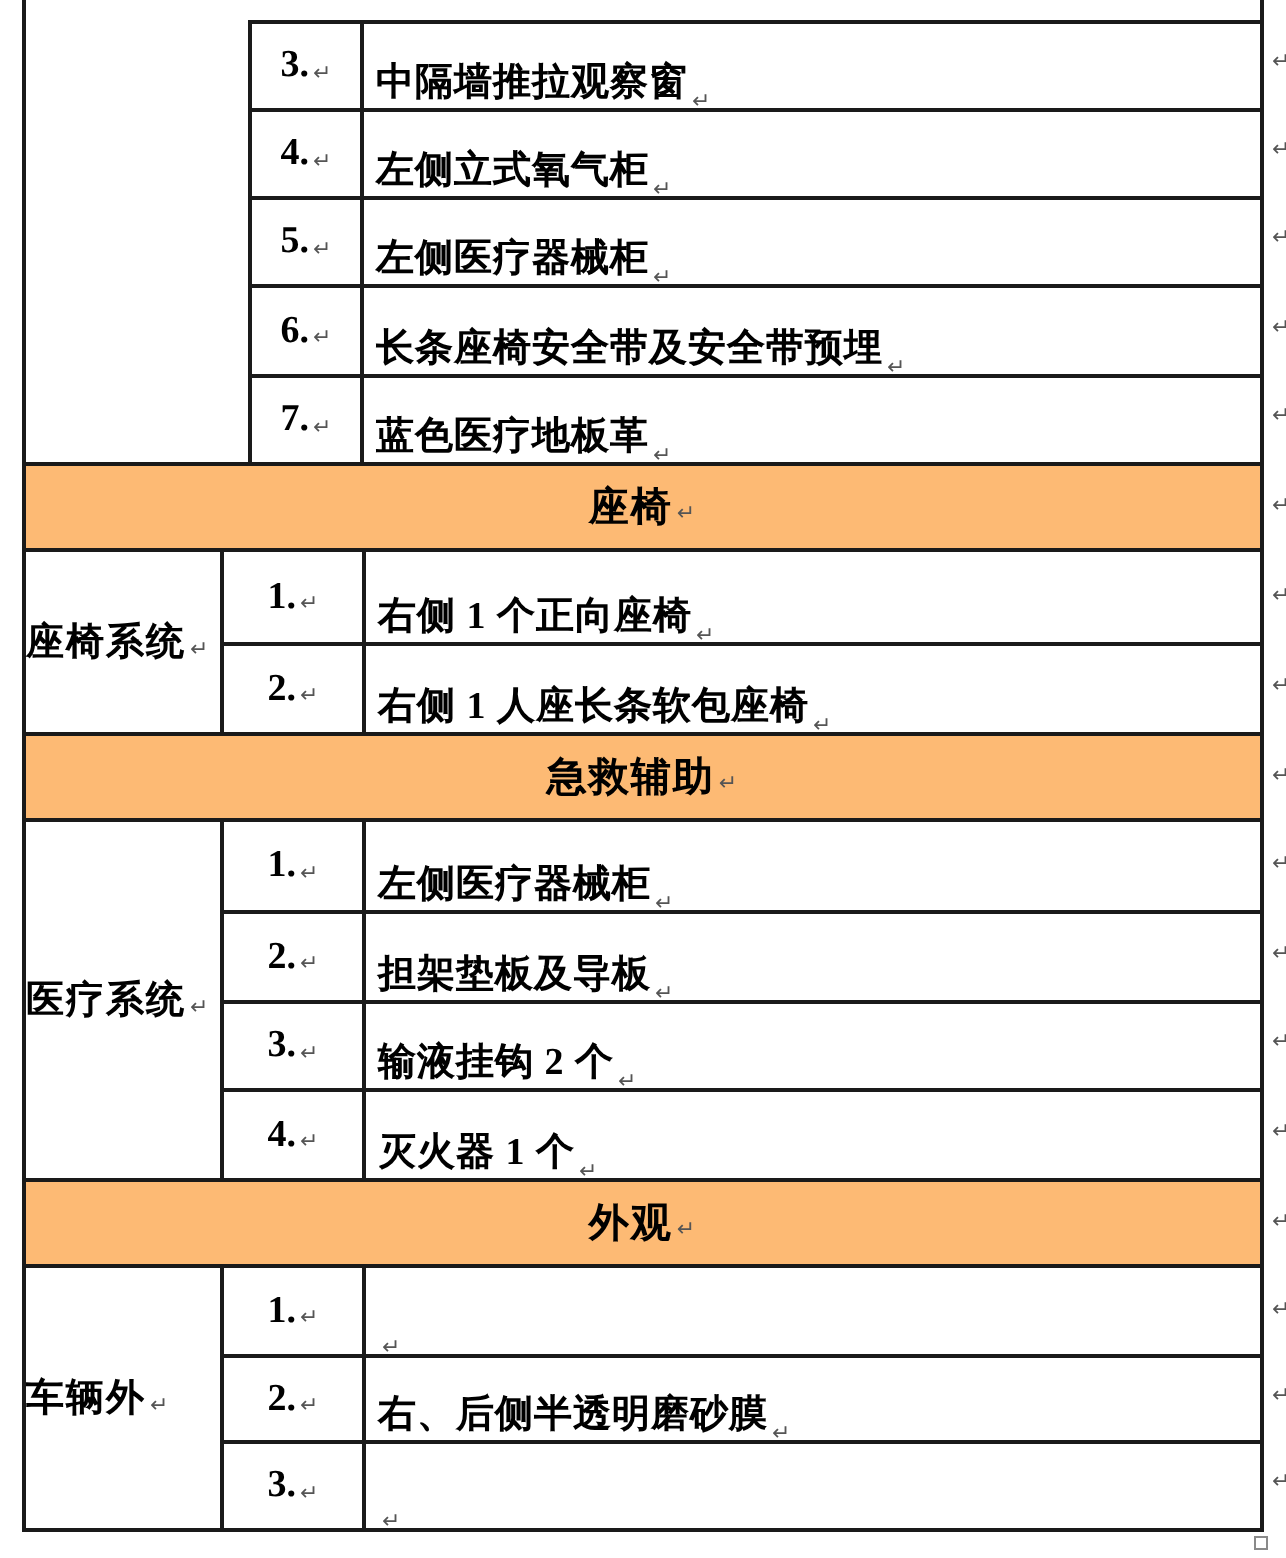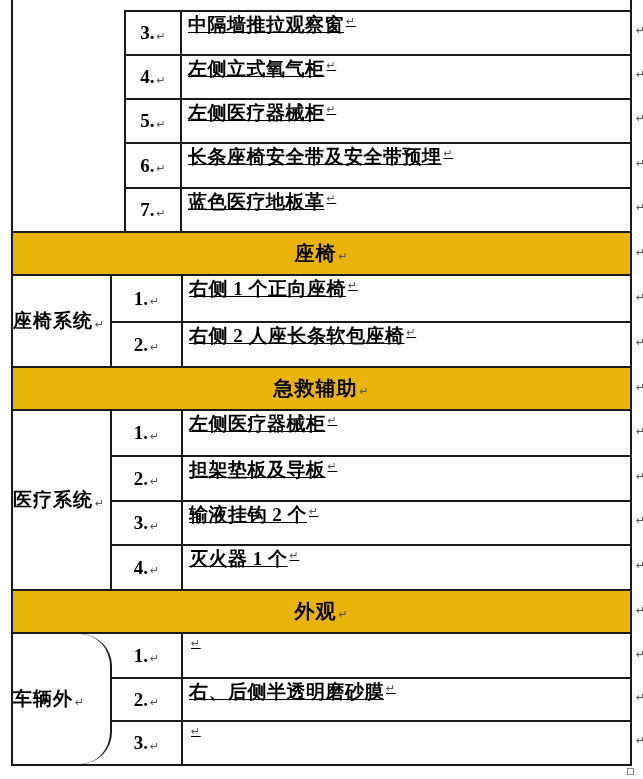--- a/index.html
+++ b/index.html
@@ -28,38 +28,38 @@
   .g-ext  { grid-template-columns: 99px 71px 1fr;  grid-template-rows: 43px 43px 44px; }
   .cat {
     grid-column: 1;
     display: flex; align-items: center; 
     border-right: 2px solid #1a1a1a;
     font-size: 19px; letter-spacing: 1px;
   }
   .span5 { grid-row: 1 / span 5; }
   .span2 { grid-row: 1 / span 2; }
   .span4 { grid-row: 1 / span 4; }
-  .span3 { grid-row: 1 / span 3; border-radius: 32px; }
+  .span3 { grid-row: 1 / span 3; }
   .num {
     display: flex; align-items: center; justify-content: center;
     border-right: 2px solid #1a1a1a;
     border-top: 2px solid #1a1a1a;
     font-size: 19px;
   }
   .txt {
-    display: flex; align-items: flex-start;
+    display: flex; align-items: flex-end;
     padding-left: 6px;
     border-top: 2px solid #1a1a1a;
-    font-size: 19px; letter-spacing: 0.5px; text-decoration: underline;
+    font-size: 19px; letter-spacing: 0.5px;
   }
   .nt { border-top: none !important; }
   .hdr-row {
     height: 45px;
     display: flex; align-items: center; justify-content: center;
-    background: #eab308;
+    background: #fdba74;
     border-top: 2px solid #1a1a1a;
     border-bottom: 2px solid #1a1a1a;
     font-size: 20px; letter-spacing: 1px;
   }
   .pmark {
     font-family: "DejaVu Sans", sans-serif;
     font-size: 11px; font-weight: normal; color: #555555;
     margin-left: 2px; position: relative; top: 3px;
   }
   .rowmark {
@@ -148,21 +148,21 @@
       <div class="txt nt">
           <span>右侧 1 个正向座椅</span>
           <span class="pmark">↵</span>
         </div>
 
       <div class="num">
           <span>2.</span>
           <span class="pmark">↵</span>
         </div>
       <div class="txt">
-          <span>右侧 2 人座长条软包座椅</span>
+          <span>右侧 1 人座长条软包座椅</span>
           <span class="pmark">↵</span>
         </div>
     </div>
 
     <div class="hdr-row">
         <span>急救辅助</span>
         <span class="pmark">↵</span>
       </div>
 
     <div class="g g-med">

